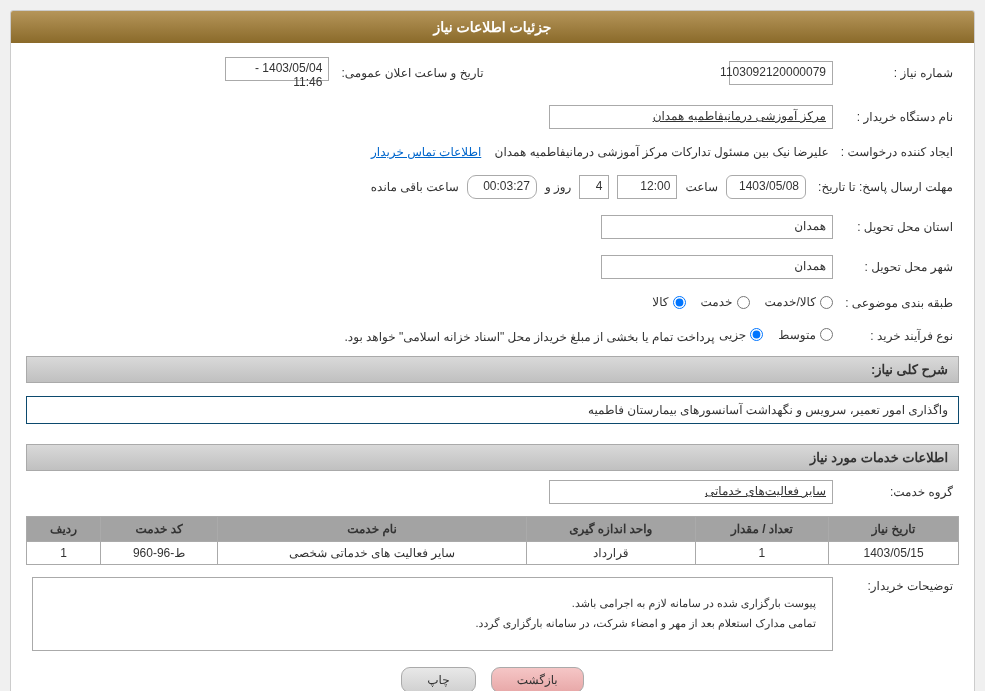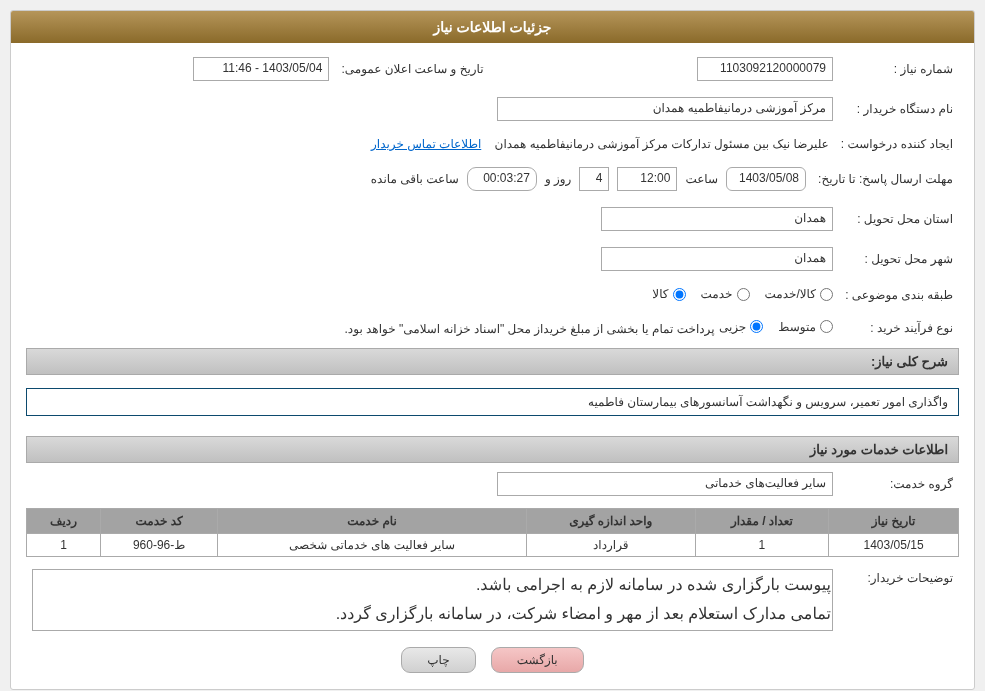--- a/index.html
+++ b/index.html
@@ -56,27 +56,28 @@
       border: 1px solid #aaa;
       background: #fff;
       padding: 3px 6px;
       height: 24px;
       display: inline-block;
       font-family: Tahoma, Arial, sans-serif;
       font-size: 12px;
       direction: rtl;
     }
     .input-wide {
-      width: 336px;
+      width: 284px;
+      text-decoration: underline;
     }
     .input-medium {
       width: 232px;
     }
     .input-narrow {
-      width: 136px;
+      width: 104px;
     }
     .input-small {
       width: 80px;
       border-radius: 6px;
     }
     .link-style {
       color: #0066cc;
       text-decoration: underline;
       cursor: pointer;
     }
@@ -116,22 +117,22 @@
       border: 1px solid #aaa;
       padding: 4px 8px;
       text-align: center;
     }
     .services-table tr:nth-child(even) td {
       background: #f9f9f9;
     }
     .description-box {
       border: 1px solid #aaa;
       background: #fff;
-      padding: 1px;
-      font-size: 16px;
+      padding: 16px;
+      font-size: 11px;
       direction: rtl;
       min-height: 60px;
       line-height: 1.8;
     }
     .button-row {
       display: flex;
       justify-content: center;
       gap: 15px;
       margin: 12px 0 6px 0;
     }

